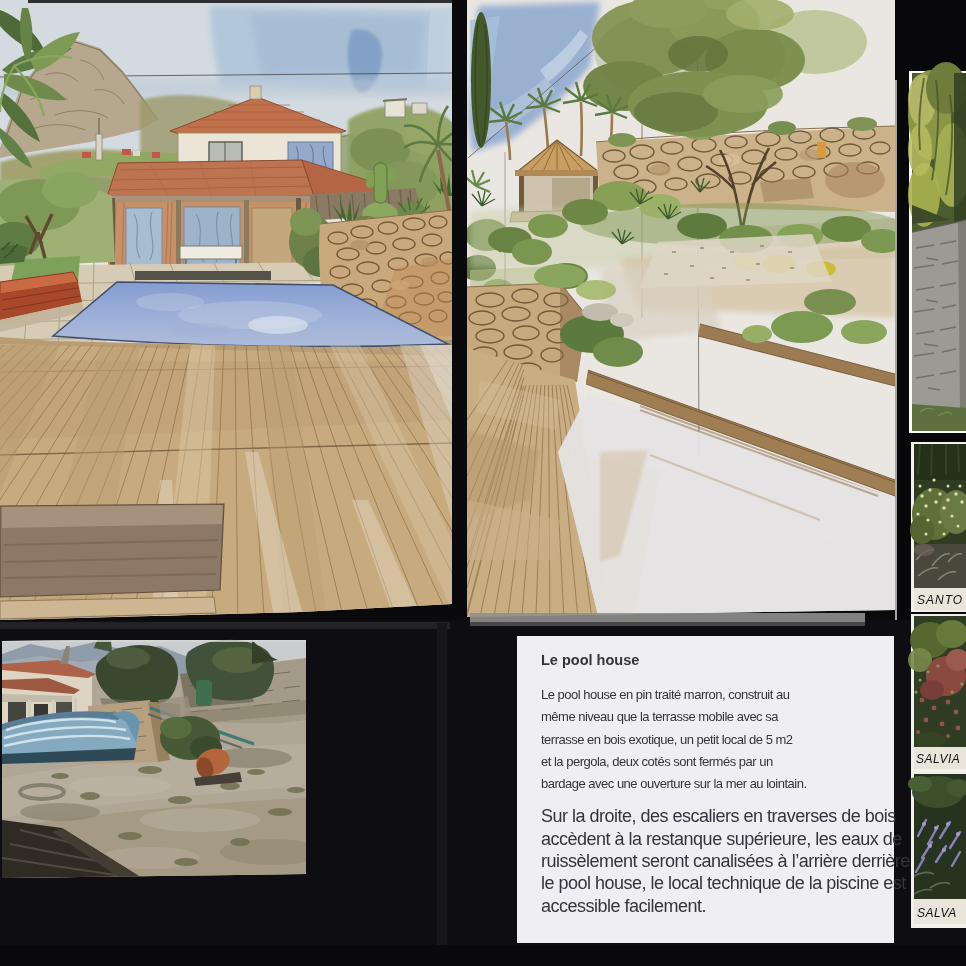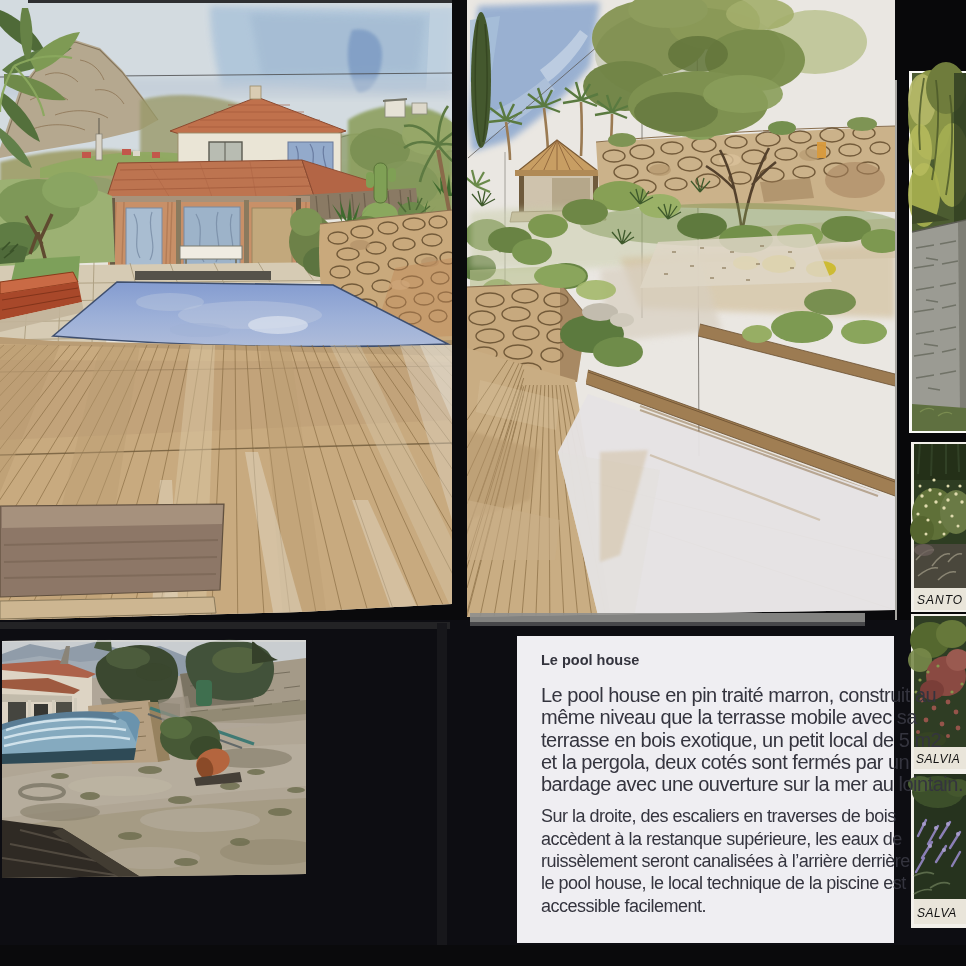--- a/index.html
+++ b/index.html
@@ -741,16 +741,16 @@
       <rect x="914" y="899" width="52" height="25" fill="#e9e5da"></rect>
       <text x="917" y="917" font-family="Liberation Sans, sans-serif" font-size="12" font-style="italic" fill="#111" letter-spacing="0.5">SALVA</text>
     </g>
 
     <rect x="895" y="80" width="2" height="540" fill="#cfcec8" opacity="0.8"></rect>
     <rect x="897" y="950" width="69" height="10" fill="#2a3438"></rect>
   </g>
 </svg>
 <div id="cardtext" style="position:absolute;left:541px;top:652px;width:360px;color:#34343e;white-space:nowrap;">
   <div style="font-size:14.5px;font-weight:bold;margin:0 0 0 0;">Le pool house</div>
-  <div style="font-size:20px;line-height:22.3px;margin-top:16px;letter-spacing:-0.5px;">Le pool house en pin traité marron, construit au<br>même niveau que la terrasse mobile avec sa<br>terrasse en bois exotique, un petit local de 5 m2<br>et la pergola, deux cotés sont fermés par un<br>bardage avec une ouverture sur la mer au lointain.</div>
+  <div style="font-size:13px;line-height:22.3px;margin-top:16px;letter-spacing:-0.5px;">Le pool house en pin traité marron, construit au<br>même niveau que la terrasse mobile avec sa<br>terrasse en bois exotique, un petit local de 5 m2<br>et la pergola, deux cotés sont fermés par un<br>bardage avec une ouverture sur la mer au lointain.</div>
   <div style="font-size:18px;line-height:22.3px;margin-top:10px;letter-spacing:-0.5px;">Sur la droite, des escaliers en traverses de bois<br>accèdent à la restanque supérieure, les eaux de<br>ruissèlement seront canalisées à l’arrière derrière<br>le pool house, le local technique de la piscine est<br>accessible facilement.</div>
 </div>
 </div>
 
 </body></html>

